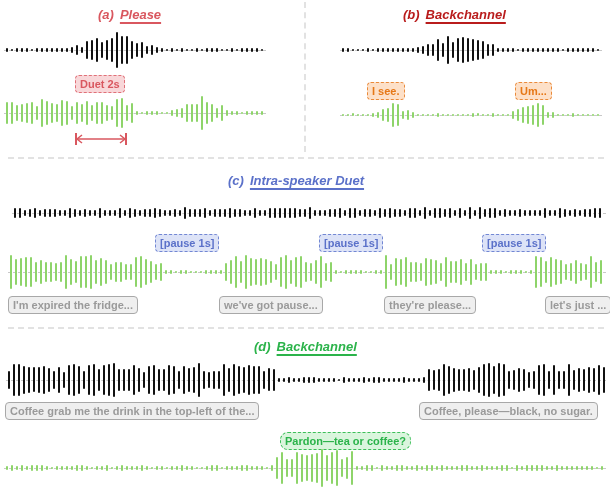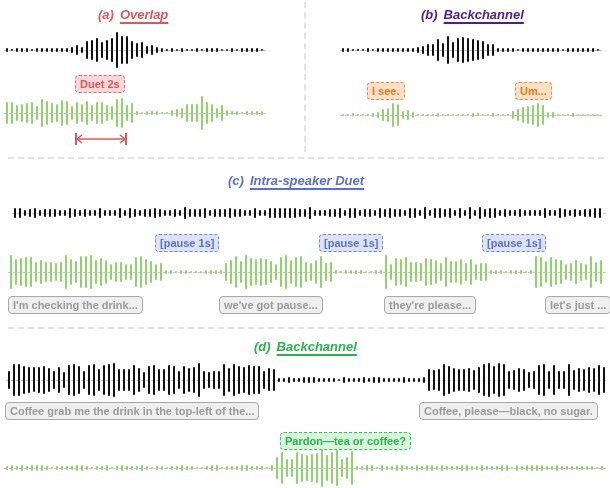--- a/index.html
+++ b/index.html
@@ -22,21 +22,21 @@
   .arrow { position: absolute; }
 </style>
 </head>
 <body>
 
 <div class="vdash" style="left:304px; top:2px; height:150px;"></div>
 <div class="hdash" style="left:8px; top:157px; width:596px;"></div>
 <div class="hdash" style="left:8px; top:327px; width:596px;"></div>
 
 <div class="title" style="left:98px; top:7px; color:#d9575f;">
-  <span>(a)</span><span class="name">Overlap</span>
+  <span>(a)</span><span class="name">Please</span>
 </div>
 <div class="wave black" id="w-a1" style="left:4px; top:30px; width:262px;">
     <div class="axis"></div>
     <div class="bar" style="left: 2px; height: 3.03366px; top: 18.4832px;"></div>
     <div class="bar" style="left: 7px; height: 2.73328px; top: 18.6334px;"></div>
     <div class="bar" style="left: 12px; height: 4.62407px; top: 17.688px;"></div>
     <div class="bar" style="left: 17px; height: 3.17344px; top: 18.4133px;"></div>
     <div class="bar" style="left: 22px; height: 3.89768px; top: 18.0512px;"></div>
     <div class="bar" style="left: 27px; height: 2.82866px; top: 18.5857px;"></div>
     <div class="bar" style="left: 32px; height: 4.70043px; top: 17.6498px;"></div>
@@ -143,21 +143,21 @@
     <div class="bar" style="left: 257px; height: 3.88346px; top: 18.0583px;"></div>
   </div>
 <svg class="arrow" style="left:72px; top:131px;" width="58" height="16" viewBox="0 0 58 16">
   <line x1="4" y1="2" x2="4" y2="14" stroke="#d9575f" stroke-width="2"></line>
   <line x1="54" y1="2" x2="54" y2="14" stroke="#d9575f" stroke-width="2"></line>
   <line x1="5" y1="8" x2="53" y2="8" stroke="#d9575f" stroke-width="1.5"></line>
   <polyline points="10,4 5,8 10,12" fill="none" stroke="#d9575f" stroke-width="1.5"></polyline>
   <polyline points="48,4 53,8 48,12" fill="none" stroke="#d9575f" stroke-width="1.5"></polyline>
 </svg>
 
-<div class="title" style="left:421px; top:7px; color:#4c1d95;">
+<div class="title" style="left:403px; top:7px; color:#b91c1c;">
   <span>(b)</span><span class="name">Backchannel</span>
 </div>
 <div class="wave black" id="w-b1" style="left:340px; top:30px; width:262px;">
     <div class="axis"></div>
     <div class="bar" style="left: 2px; height: 3.87573px; top: 18.0621px;"></div>
     <div class="bar" style="left: 7px; height: 4.54769px; top: 17.7262px;"></div>
     <div class="bar" style="left: 12px; height: 2.94564px; top: 18.5272px;"></div>
     <div class="bar" style="left: 17px; height: 2.43476px; top: 18.7826px;"></div>
     <div class="bar" style="left: 22px; height: 2.76247px; top: 18.6188px;"></div>
     <div class="bar" style="left: 27px; height: 4.16504px; top: 17.9175px;"></div>
@@ -508,21 +508,21 @@
     <div class="bar" style="left: 552px; height: 23.5811px; top: 8.20943px;"></div>
     <div class="bar" style="left: 557px; height: 16.7496px; top: 11.6252px;"></div>
     <div class="bar" style="left: 562px; height: 18.8592px; top: 10.5704px;"></div>
     <div class="bar" style="left: 567px; height: 23.9652px; top: 8.01741px;"></div>
     <div class="bar" style="left: 572px; height: 17.1192px; top: 11.4404px;"></div>
     <div class="bar" style="left: 577px; height: 15.9245px; top: 12.0377px;"></div>
     <div class="bar" style="left: 582px; height: 31.0587px; top: 4.47064px;"></div>
     <div class="bar" style="left: 587px; height: 20.5622px; top: 9.71891px;"></div>
     <div class="bar" style="left: 592px; height: 24.8939px; top: 7.55307px;"></div>
   </div>
-<div class="tag gray" style="left:8px; top:296px;">I'm checking the drink...</div>
+<div class="tag gray" style="left:8px; top:296px;">I'm expired the fridge...</div>
 <div class="tag gray" style="left:219px; top:296px;">we've got pause...</div>
 <div class="tag gray" style="left:384px; top:296px;">they're please...</div>
 <div class="tag gray" style="left:545px; top:296px;">let's just ...</div>
 
 <div class="title" style="left:254px; top:339px; color:#2bb34a;">
   <span>(d)</span><span class="name">Backchannel</span>
 </div>
 <div class="wave black" id="w-d1" style="left:6px; top:360px; width:600px;">
     <div class="axis"></div>
     <div class="bar" style="left: 2px; height: 17.7px; top: 11.15px;"></div>
@@ -641,21 +641,21 @@
     <div class="bar" style="left: 567px; height: 20.3871px; top: 9.80645px;"></div>
     <div class="bar" style="left: 572px; height: 23.449px; top: 8.27549px;"></div>
     <div class="bar" style="left: 577px; height: 22.2351px; top: 8.88243px;"></div>
     <div class="bar" style="left: 582px; height: 26.7303px; top: 6.63483px;"></div>
     <div class="bar" style="left: 587px; height: 23.3713px; top: 8.31433px;"></div>
     <div class="bar" style="left: 592px; height: 29.069px; top: 5.46552px;"></div>
     <div class="bar" style="left: 597px; height: 26.797px; top: 6.60152px;"></div>
   </div>
 <div class="tag gray" style="left:5px; top:402px;">Coffee grab me the drink in the top-left of the...</div>
 <div class="tag gray" style="left:419px; top:402px;">Coffee, please—black, no sugar.</div>
-<div class="tag green" style="left:280px; top:432px;">Pardon—tea or coffee?</div>
+<div class="tag green" style="left:280px; top:432px;border-radius:8px;">Pardon—tea or coffee?</div>
 <div class="wave green" id="w-d2" style="left:4px; top:448px; width:602px;">
     <div class="axis"></div>
     <div class="bar" style="left: 2px; height: 3.91297px; top: 18.0435px;"></div>
     <div class="bar" style="left: 7px; height: 5.83765px; top: 17.0812px;"></div>
     <div class="bar" style="left: 12px; height: 4.73647px; top: 17.6318px;"></div>
     <div class="bar" style="left: 17px; height: 5.91593px; top: 17.042px;"></div>
     <div class="bar" style="left: 22px; height: 3.56028px; top: 18.2199px;"></div>
     <div class="bar" style="left: 27px; height: 5.66489px; top: 17.1676px;"></div>
     <div class="bar" style="left: 32px; height: 5.06958px; top: 17.4652px;"></div>
     <div class="bar" style="left: 37px; height: 5.49194px; top: 17.254px;"></div>

